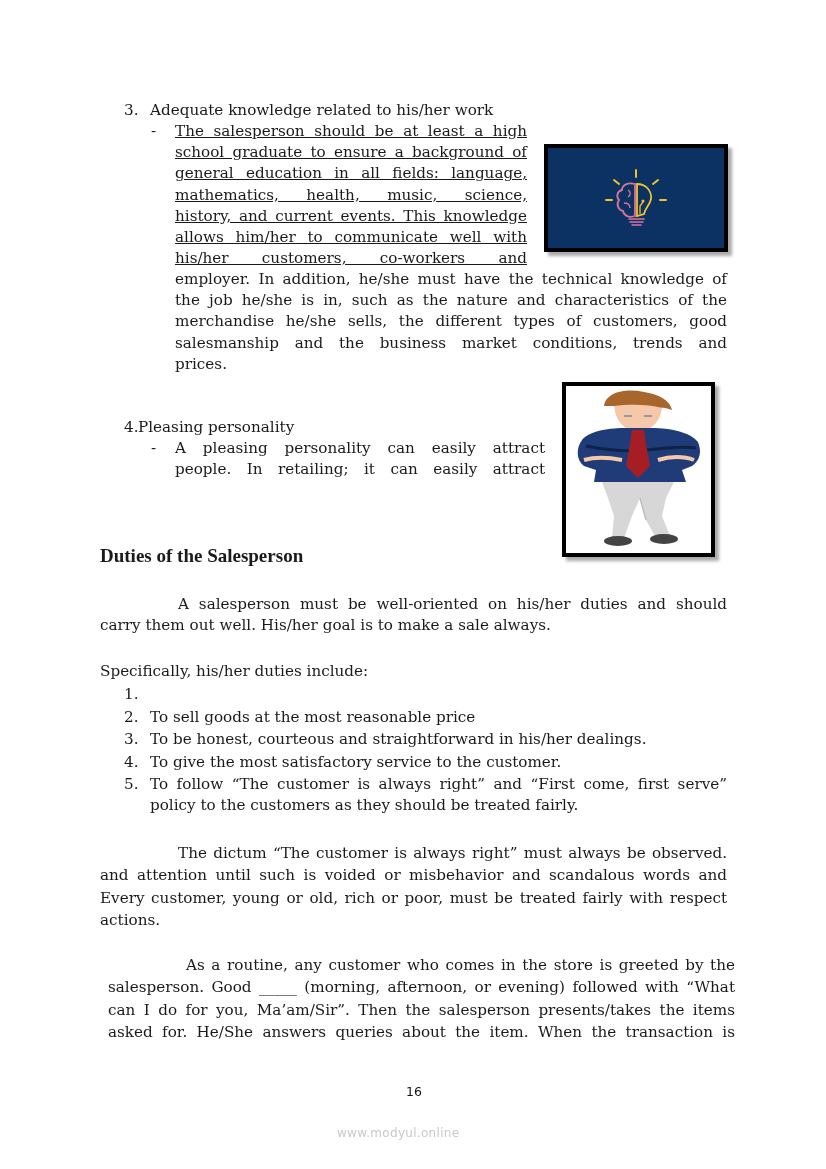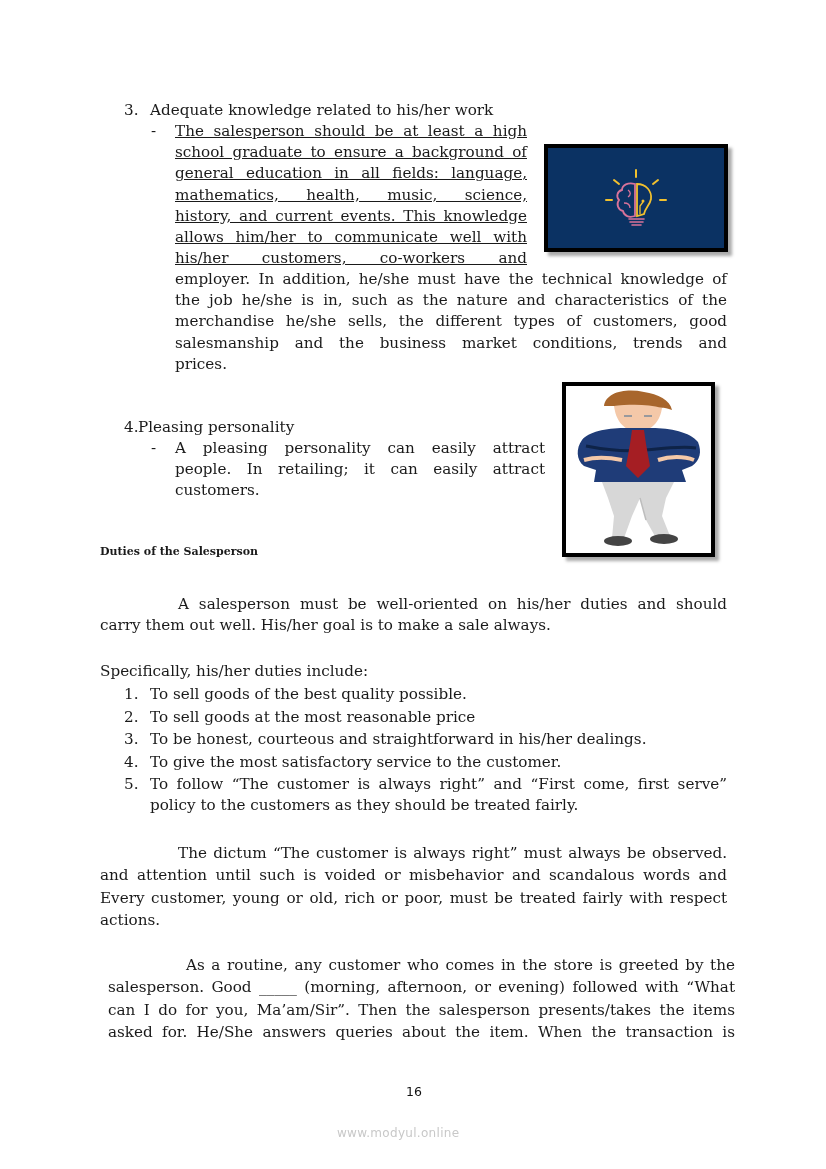--- a/index.html
+++ b/index.html
@@ -3,21 +3,21 @@
   <meta charset="utf-8">
   <style>
     html, body { margin: 0; padding: 0; background: #ffffff; }
     body { width: 826px; height: 1169px; position: relative; overflow: hidden;
       font-family: "DejaVu Serif", "Liberation Serif", serif; color: #1a1a1a; }
     .txt { font-size: 15.2px; line-height: 21.2px; letter-spacing: 0px; }
     .abs { position: absolute; }
     .justify { text-align: justify; text-align-last: justify; }
     .lastline { text-align: left; text-align-last: left; }
     .num { position: absolute; }
-    .heading { font-weight: bold; font-size: 11px; }
+    .heading { font-weight: bold; font-size: 19px; font-family: Liberation Serif, serif; }
     .frame { position: absolute; background: #000; box-shadow: 4px 4px 3px #aaa; }
     .page-num { font-family: "DejaVu Sans", sans-serif; font-size: 12.5px; color: #111; }
     .watermark { font-family: "DejaVu Sans", sans-serif; font-size: 12px; color: #c8c8c8; letter-spacing: 0.3px; }
     .line { position: absolute; white-space: nowrap; }
   </style>
 </head>
 <body>
 
 <div class="abs txt" style="left:124px; top:100px;">3.</div>
 <div class="abs txt" style="left:150px; top:100px;">Adequate knowledge related to his/her work</div>
@@ -67,21 +67,20 @@
     </svg>
   </div>
 </div>
 
 <div class="abs txt" style="left:124px; top:417px;">4.</div>
 <div class="abs txt" style="left:138px; top:417px;">Pleasing personality</div>
 <div class="abs txt" style="left:151px; top:438px;">-</div>
 <div class="abs txt" style="left:175px; top:438px; width:370px;">
   <div class="justify">A pleasing personality can easily attract</div>
   <div class="justify">people. In retailing; it can easily attract</div>
-  <div class="lastline">customers.</div>
 </div>
 
 <div class="frame" style="left:562px; top:382px; width:153px; height:175px;">
   <div style="position:absolute; left:4px; top:4px; right:4px; bottom:4px; background:#ffffff;">
     <svg width="145" height="167" viewBox="0 0 145 167">
 
       <path d="M38 20 C40 6 60 2 78 6 C92 8 104 14 106 24 C96 20 90 22 84 24 C70 18 54 20 38 20 Z" fill="#a8662c"></path>
 
       <path d="M48 20 C50 34 56 44 72 46 C88 44 94 34 96 22 C82 18 64 18 48 20 Z" fill="#f4c8a8"></path>
       <line x1="58" y1="30" x2="66" y2="30" stroke="#7a8a9a" stroke-width="1.5"></line>
@@ -107,21 +106,20 @@
 <div class="abs txt" style="left:100px; top:594px; width:627px;">
   <div class="justify" style="padding-left:78px;">A salesperson must be well-oriented on his/her duties and should</div>
   <div class="lastline">carry them out well. His/her goal is to make a sale always.</div>
 </div>
 
 <div class="abs txt" style="left:100px; top:661px;">Specifically, his/her duties include:</div>
 
 <div class="abs txt" style="left:124px; top:684px; width:603px;">
   <div style="position:relative; height:22.5px;">
     <span class="num" style="left:0;">1.</span>
-    <span class="line" style="left:26px;">To sell goods of the best quality possible.</span>
   </div>
   <div style="position:relative; height:22.5px;">
     <span class="num" style="left:0;">2.</span>
     <span class="line" style="left:26px;">To sell goods at the most reasonable price</span>
   </div>
   <div style="position:relative; height:22.5px;">
     <span class="num" style="left:0;">3.</span>
     <span class="line" style="left:26px;">To be honest, courteous and straightforward in his/her dealings.</span>
   </div>
   <div style="position:relative; height:22.5px;">

